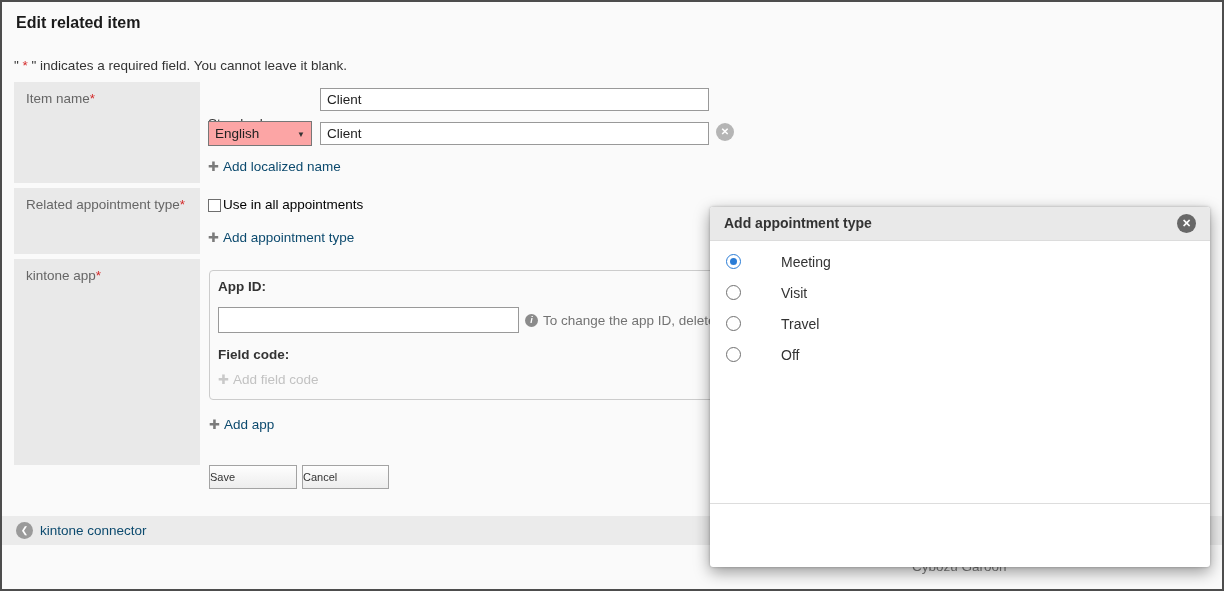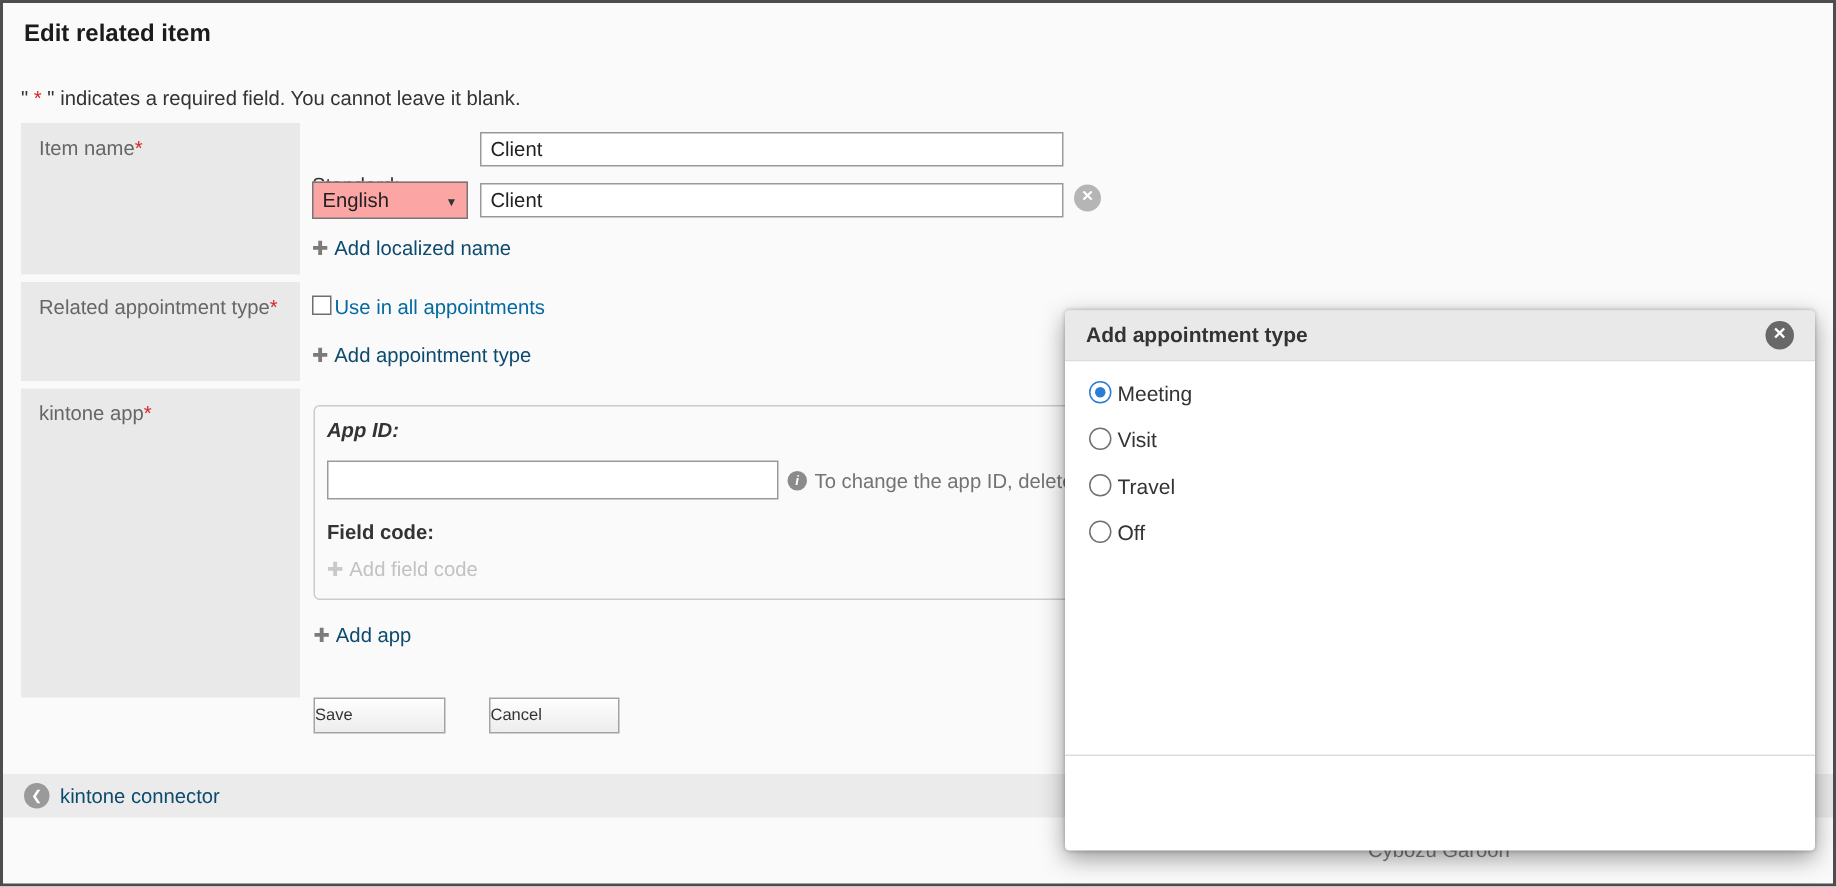--- a/index.html
+++ b/index.html
@@ -37,63 +37,63 @@
   .loc-input { left: 318px; top: 120px; width: 389px; }
   .remove-icon {
     left: 714px; top: 121px; width: 18px; height: 18px; border-radius: 50%;
     background: #b5b5b5; color: #fff; font-size: 10px; font-weight: bold;
     text-align: center; line-height: 18px; cursor: pointer;
   }
   .plus { color: #7b7b7b; font-size: 13px; margin-right: 4px; }
   .plus-disabled { color: #c9c9c9; }
   .link { color: #0c4a6e; font-size: 13.5px; text-decoration: none; cursor: pointer; }
   .add-localized { left: 206px; top: 155px; }
-  .checkbox-row { left: 206px; top: 195px; font-size: 13.5px; color: #0369a1; display: flex; align-items: flex-start; }
+  .checkbox-row { left: 206px; top: 195px; font-size: 13.5px; color: #000000; display: flex; align-items: flex-end; }
   .checkbox { width: 13px; height: 13px; border: 1px solid #6e6e6e; background: #fff; display: inline-block; margin-right: 2px; }
   .add-appt { left: 206px; top: 226px; }
 
   .app-box { left: 207px; top: 268px; width: 770px; height: 130px;
              border: 1px solid #ccc; border-radius: 4px; }
-  .appid-label { left: 216px; top: 277px; font-weight: bold; font-style: italic; }
+  .appid-label { left: 216px; top: 277px; font-weight: bold; }
   .appid-input { left: 216px; top: 305px; width: 301px; height: 26px; }
   .info-icon { left: 523px; top: 312px; width: 13px; height: 13px; border-radius: 50%;
                background: #8b8b8b; color: #fff; font-size: 9px; font-weight: bold;
                text-align: center; line-height: 13px; font-style: italic; }
   .appid-hint { left: 541px; top: 311px; width: 420px; font-size: 13.5px; color: #737373; white-space: nowrap; }
   .fieldcode-label { left: 216px; top: 345px; font-weight: bold; }
   .add-fieldcode { left: 216px; top: 370px; font-size: 13.5px; color: #c2c2c2; }
   .add-app { left: 207px; top: 413px; }
 
   .btn {
     border: 1px solid #a3a3a3; background: linear-gradient(#fefefe, #ededed);
     font-size: 11px; color: #333; text-align: left; cursor: pointer;
     font-family: Liberation Sans, sans-serif; padding: 0;
   }
   .save-btn { left: 207px; top: 463px; width: 88px; height: 24px; }
-  .cancel-btn { left: 324px; top: 463px; width: 87px; height: 24px; }
+  .cancel-btn { left: 300px; top: 463px; width: 87px; height: 24px; }
 
   .bottom-bar { left: 0; top: 514px; width: 1224px; height: 29px; background: #ebebeb; }
   .back-icon { left: 14px; top: 520px; width: 17px; height: 17px; border-radius: 50%;
                background: #9a9a9a; color: #fff; font-size: 9px; text-align: center;
                line-height: 17px; cursor: pointer; }
   .back-link { left: 38px; top: 521px; }
 
   .brand { left: 910px; top: 557px; font-size: 13.5px; color: #7d7d7d; z-index: 1; }
 
   .dialog { left: 708px; top: 205px; width: 500px; height: 360px; background: #fff;
             border-radius: 3px; box-shadow: 0 5px 16px rgba(0,0,0,0.4), 0 0 3px rgba(0,0,0,0.25);
             z-index: 10; }
   .dlg-header { position: absolute; left: 0; top: 0; width: 100%; height: 34px;
                 background: #e9e9e9; border-bottom: 1px solid #dcdcdc; border-radius: 3px 3px 0 0; }
   .dlg-title { position: absolute; left: 14px; top: 8px; font-size: 14px; font-weight: bold; color: #333; }
   .dlg-close { position: absolute; right: 14px; top: 7px; width: 19px; height: 19px;
                border-radius: 50%; background: #686868; color: #fff; font-size: 11px;
                font-weight: bold; text-align: center; line-height: 19px; cursor: pointer; }
   .dlg-body { position: absolute; left: 16px; top: 39px; right: 16px; }
-  .dlg-option { height: 31px; display: flex; align-items: center; cursor: pointer; }
+  .dlg-option { height: 31px; display: flex; align-items: center; cursor: pointer; gap: 36px; }
   .radio { width: 15px; height: 15px; border-radius: 50%; border: 1.5px solid #707070;
            background: #fff; display: inline-flex; align-items: center; justify-content: center;
            margin-right: 4px; flex: none; }
   .radio.selected { border-color: #2a7cd6; }
   .radio-dot { width: 7px; height: 7px; border-radius: 50%; background: #2a7cd6; }
   .dlg-option-label { font-size: 14px; color: #333; }
   .dlg-footer { position: absolute; left: 0; top: 296px; width: 100%; height: 64px;
                 border-top: 1px solid #ddd; }
 </style>
 </head>

